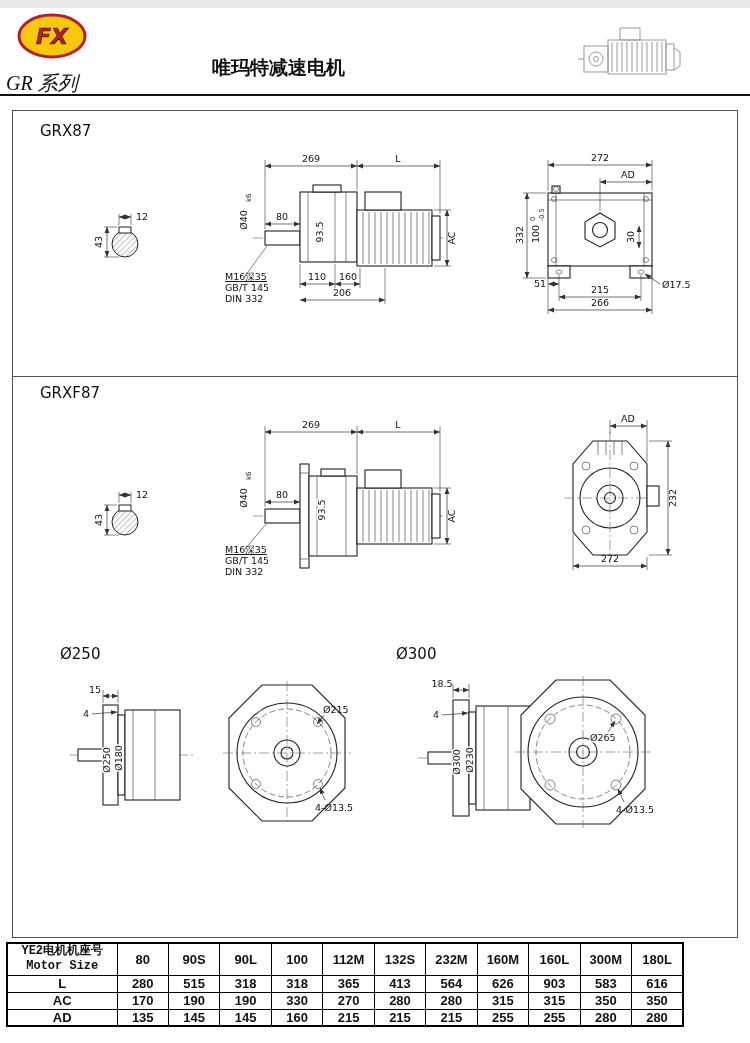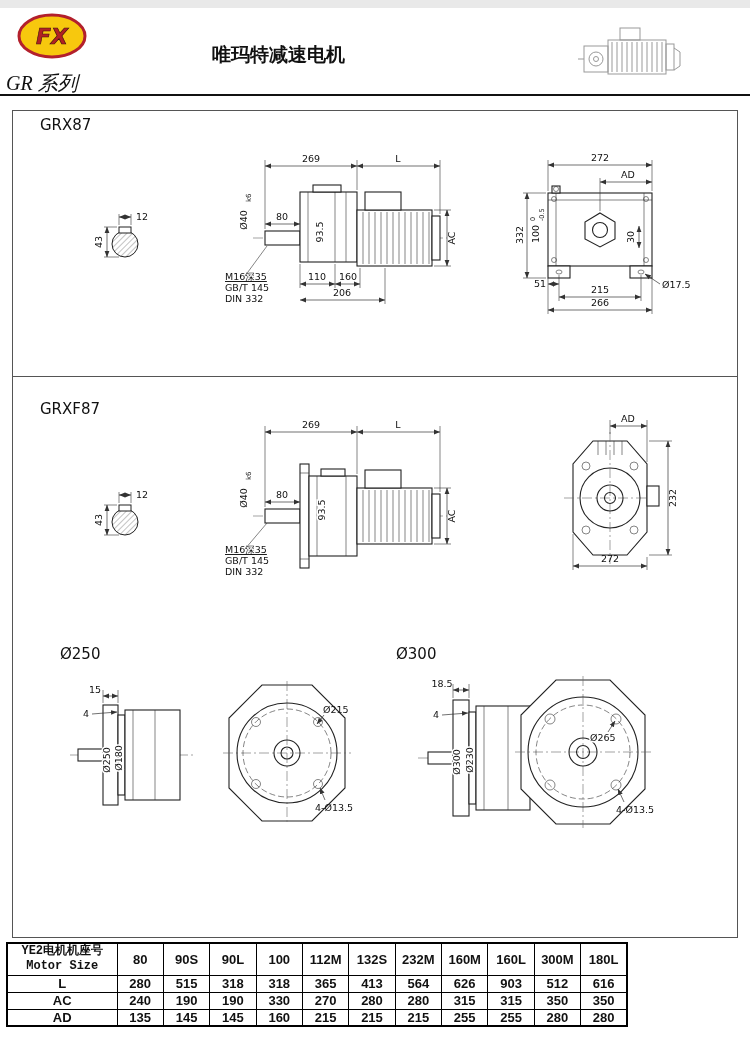--- a/index.html
+++ b/index.html
@@ -1,42 +1,42 @@
 <!DOCTYPE html>
 <html><head>
 <meta charset="utf-8">
 <style>
   *{margin:0;padding:0;box-sizing:border-box}
   html,body{background:#e9e9e9}
   .page{position:relative;width:750px;height:1043px;margin:8px auto;background:#ffffff;
         font-family:"Liberation Sans",sans-serif;color:#111;overflow:hidden}
   .brand-text{position:absolute;left:90px;top:4px;font-family:"Liberation Serif",serif;
         font-weight:700;font-size:40px;letter-spacing:2px;color:#169a16}
-  .tagline{position:absolute;left:212px;top:34px;font-size:19px;font-weight:700;color:#111}
+  .tagline{position:absolute;left:212px;top:47px;font-size:19px;font-weight:700;color:#111}
   .series-label{position:absolute;left:6px;top:62px;font-family:Liberation Serif, serif;
         font-style:italic;font-size:20px;color:#111}
   .top-rule{position:absolute;left:0;top:86px;width:750px;height:2px;background:#111}
   .main-box{position:absolute;left:12px;top:102px;width:726px;height:828px;border:1px solid #555}
   .section-divider{position:absolute;left:12px;top:368px;width:726px;height:1px;background:#555}
   .model-title{position:absolute;font-size:15px;font-family:"DejaVu Sans",sans-serif;color:#111}
   svg{position:absolute;overflow:visible}
   svg text{font-family:"DejaVu Sans",sans-serif;font-size:9.5px;fill:#111}
   .ol{fill:#fff;stroke:#222;stroke-width:1.1}
   .oln{fill:none;stroke:#222;stroke-width:1.1}
   .thin{stroke:#333;stroke-width:.6;fill:none}
   .fin{stroke:#333;stroke-width:.6;fill:none}
   .cl{stroke:#666;stroke-width:.6;fill:none;stroke-dasharray:10 3 2 3}
   .ext{stroke:#333;stroke-width:.6;fill:none}
   .dim{stroke:#333;stroke-width:.7;fill:none;marker-start:url(#arrow);marker-end:url(#arrow)}
   .ldr{stroke:#333;stroke-width:.7;fill:none;marker-end:url(#arrow)}
   .lbl{paint-order:stroke;stroke:#fff;stroke-width:3px;fill:#111}
   .sub{font-size:7px}
   .tol{font-size:6.5px}
   .hatchfill{fill:url(#hatch);stroke:#222;stroke-width:1}
-  .spec-table{position:absolute;left:6px;top:934px;width:622px;border-collapse:collapse;
+  .spec-table{position:absolute;left:6px;top:934px;width:678px;border-collapse:collapse;
         border:2px solid #000;table-layout:fixed}
   .spec-table th,.spec-table td{border:1px solid #000;text-align:center;vertical-align:middle;
         padding:0;font-size:13px;font-weight:700;color:#111}
   .spec-table th.size-head{width:110px;font-family:"Liberation Mono",monospace;
         font-size:12px;line-height:1.25;font-weight:700}
   .spec-table tr.hdr th{height:32px}
   .spec-table tr.data td{height:17px}
 </style>
 </head>
 <body>
@@ -62,21 +62,21 @@
       <path d="M96,30 L102,34 L102,48 L96,52"></path>
     </g>
   </svg>
 
   <div class="series-label">GR 系列</div>
   <div class="top-rule"></div>
 
   <div class="main-box"></div>
   <div class="section-divider"></div>
 
-  <div class="model-title" style="left:40px;top:108px">GRX87</div>
+  <div class="model-title" style="left:40px;top:114px">GRX87</div>
 
   <svg style="left:95px;top:132px" width="370" height="200" viewBox="0 0 370 200">
     <defs>
       <marker id="arrow" viewBox="0 0 10 10" refX="9.5" refY="5" markerWidth="9" markerHeight="9" orient="auto-start-reverse">
         <path d="M0,1.2 L10,5 L0,8.8 z" fill="#333"></path>
       </marker>
       <pattern id="hatch" width="4" height="4" patternUnits="userSpaceOnUse" patternTransform="rotate(45)">
         <line x1="0" y1="0" x2="0" y2="4" stroke="#888" stroke-width="1"></line>
       </pattern>
     </defs>
@@ -188,21 +188,21 @@
       <line class="dim" x1="47" y1="159" x2="129" y2="159"></line>
       <text x="88" y="155" text-anchor="middle">215</text>
       <line class="ext" x1="140" y1="140" x2="140" y2="176"></line>
       <line class="dim" x1="36" y1="172" x2="140" y2="172"></line>
       <text x="88" y="168" text-anchor="middle">266</text>
       <line class="ldr" x1="148" y1="146" x2="133" y2="136"></line>
       <text x="150" y="150">Ø17.5</text>
     </g>
   </svg>
 
-  <div class="model-title" style="left:40px;top:392px">GRXF87</div>
+  <div class="model-title" style="left:40px;top:376px">GRXF87</div>
 
   <svg style="left:95px;top:398px" width="370" height="190" viewBox="0 0 370 190">
     <g>
       <circle class="hatchfill" cx="30" cy="116" r="13"></circle>
       <rect x="24" y="99" width="12" height="6" fill="#fff" stroke="#222" stroke-width="1"></rect>
       <line class="ext" x1="24" y1="97" x2="24" y2="86"></line>
         <line class="ext" x1="36" y1="97" x2="36" y2="86"></line>
       <line class="dim" x1="24" y1="89" x2="36" y2="89"></line>
       <text x="41" y="92">12</text>
       <line class="ext" x1="22" y1="99" x2="9" y2="99"></line>
@@ -379,26 +379,26 @@
       <td>L</td>
       <td>280</td>
       <td>515</td>
       <td>318</td>
       <td>318</td>
       <td>365</td>
       <td>413</td>
       <td>564</td>
       <td>626</td>
       <td>903</td>
-      <td>512</td>
+      <td>583</td>
       <td>616</td>
     </tr>
     <tr class="data">
       <td>AC</td>
-      <td>240</td>
+      <td>170</td>
       <td>190</td>
       <td>190</td>
       <td>330</td>
       <td>270</td>
       <td>280</td>
       <td>280</td>
       <td>315</td>
       <td>315</td>
       <td>350</td>
       <td>350</td>

